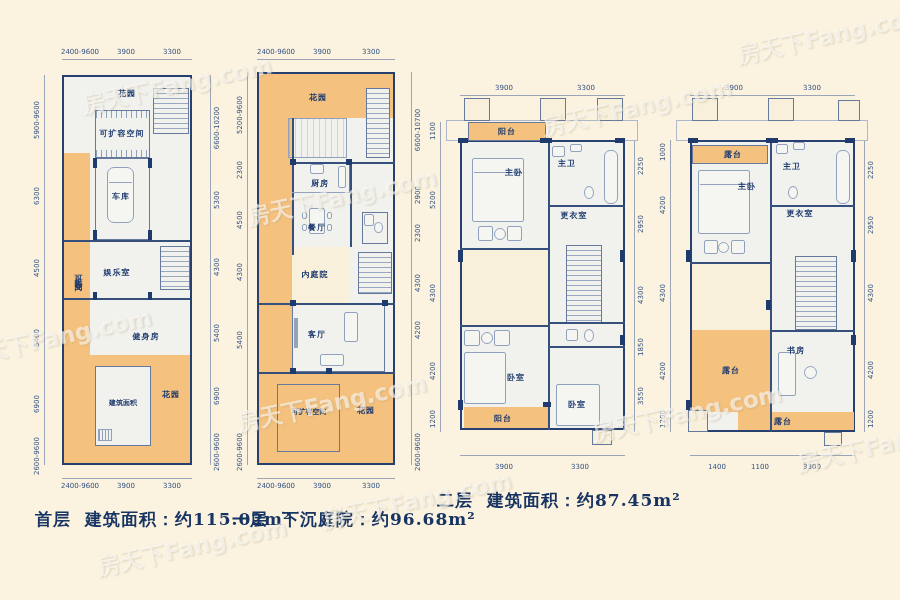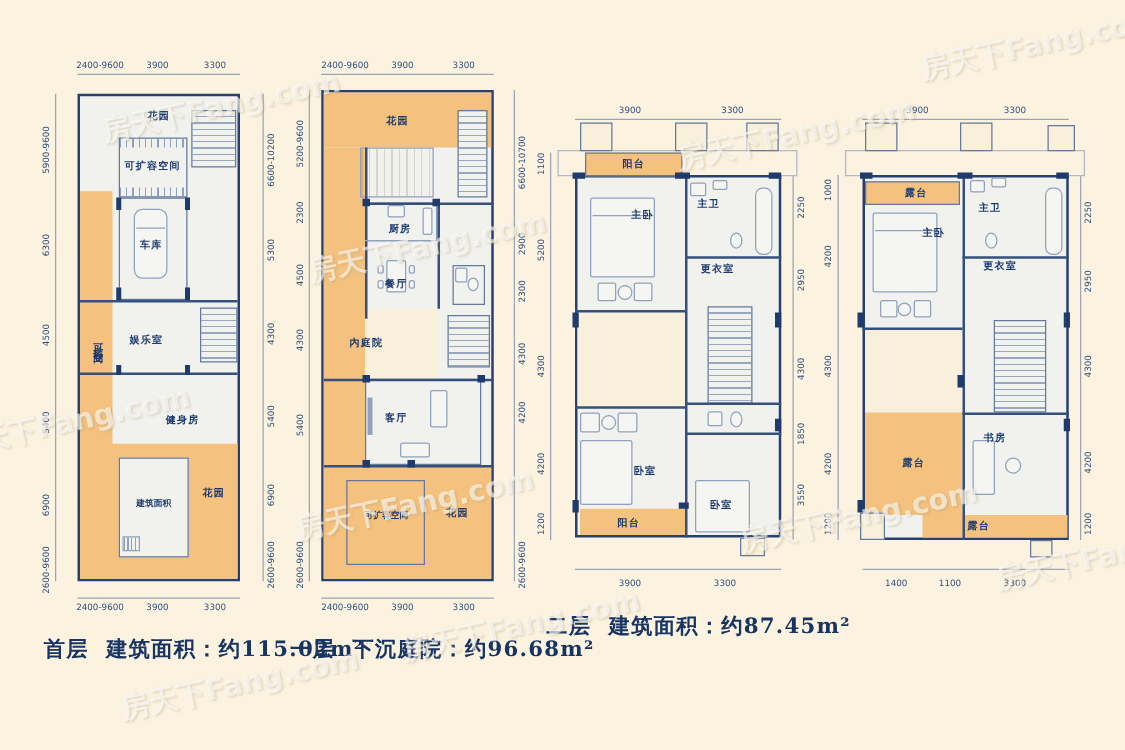--- a/index.html
+++ b/index.html
@@ -154,21 +154,21 @@
     <div class="iw" style="left:350px;top:162px;width:2px;height:85px"></div>
     <div class="wc" style="left:290px;top:159px;width:6px;height:6px"></div>
     <div class="wc" style="left:346px;top:159px;width:6px;height:6px"></div>
     <div class="wc" style="left:290px;top:300px;width:6px;height:6px"></div>
     <div class="wc" style="left:382px;top:300px;width:6px;height:6px"></div>
     <div class="wc" style="left:290px;top:368px;width:6px;height:6px"></div>
     <div class="wc" style="left:326px;top:368px;width:6px;height:6px"></div>
     <span class="lbl s8" style="left:318px;top:97px">花园</span>
     <span class="lbl s8" style="left:320px;top:183px">厨房</span>
     <span class="lbl s8" style="left:317px;top:227px">餐厅</span>
-    <span class="lbl s8" style="left:293px;top:274px">内庭院</span>
+    <span class="lbl s8" style="left:315px;top:274px">内庭院</span>
     <span class="lbl s8" style="left:317px;top:334px">客厅</span>
     <span class="lbl s7" style="left:309px;top:412px">可扩容空间</span>
     <span class="lbl s8" style="left:366px;top:410px">花园</span>
   </div>
 
   <div>
     <div class="dline" style="left:460px;top:95px;width:165px;height:1px"></div>
     <div class="dline" style="left:460px;top:455px;width:165px;height:1px"></div>
     <div class="dline" style="left:440px;top:122px;width:1px;height:310px"></div>
     <div class="dline" style="left:634px;top:140px;width:1px;height:292px"></div>

